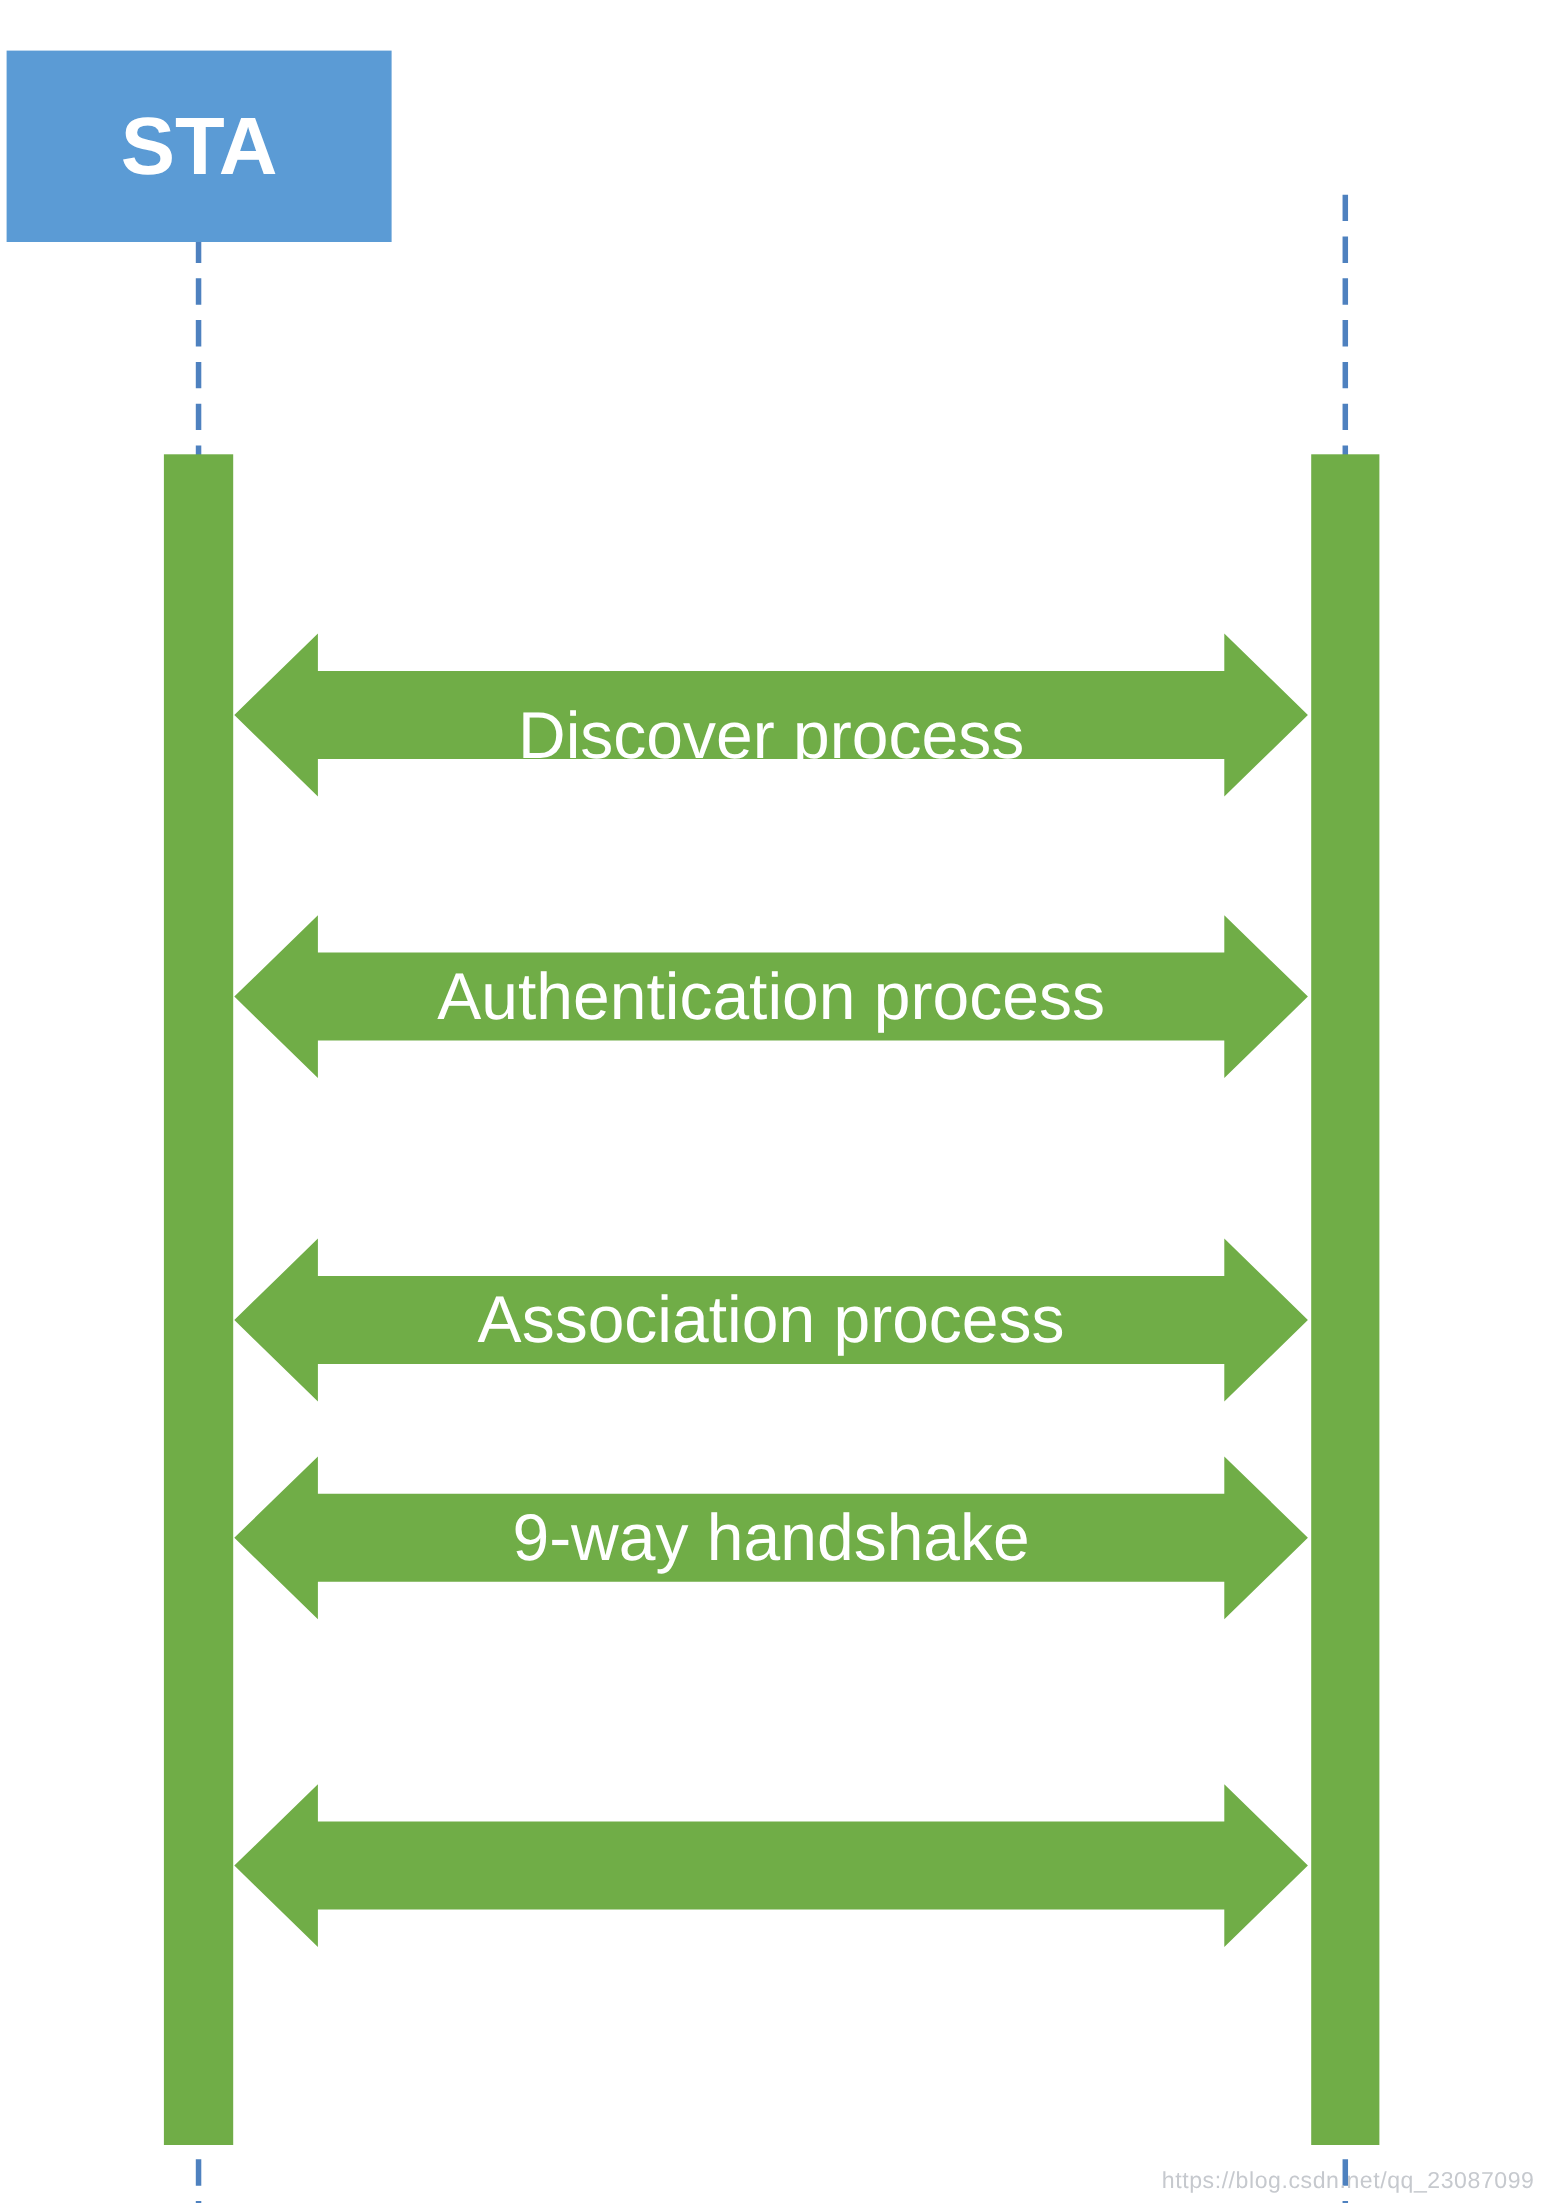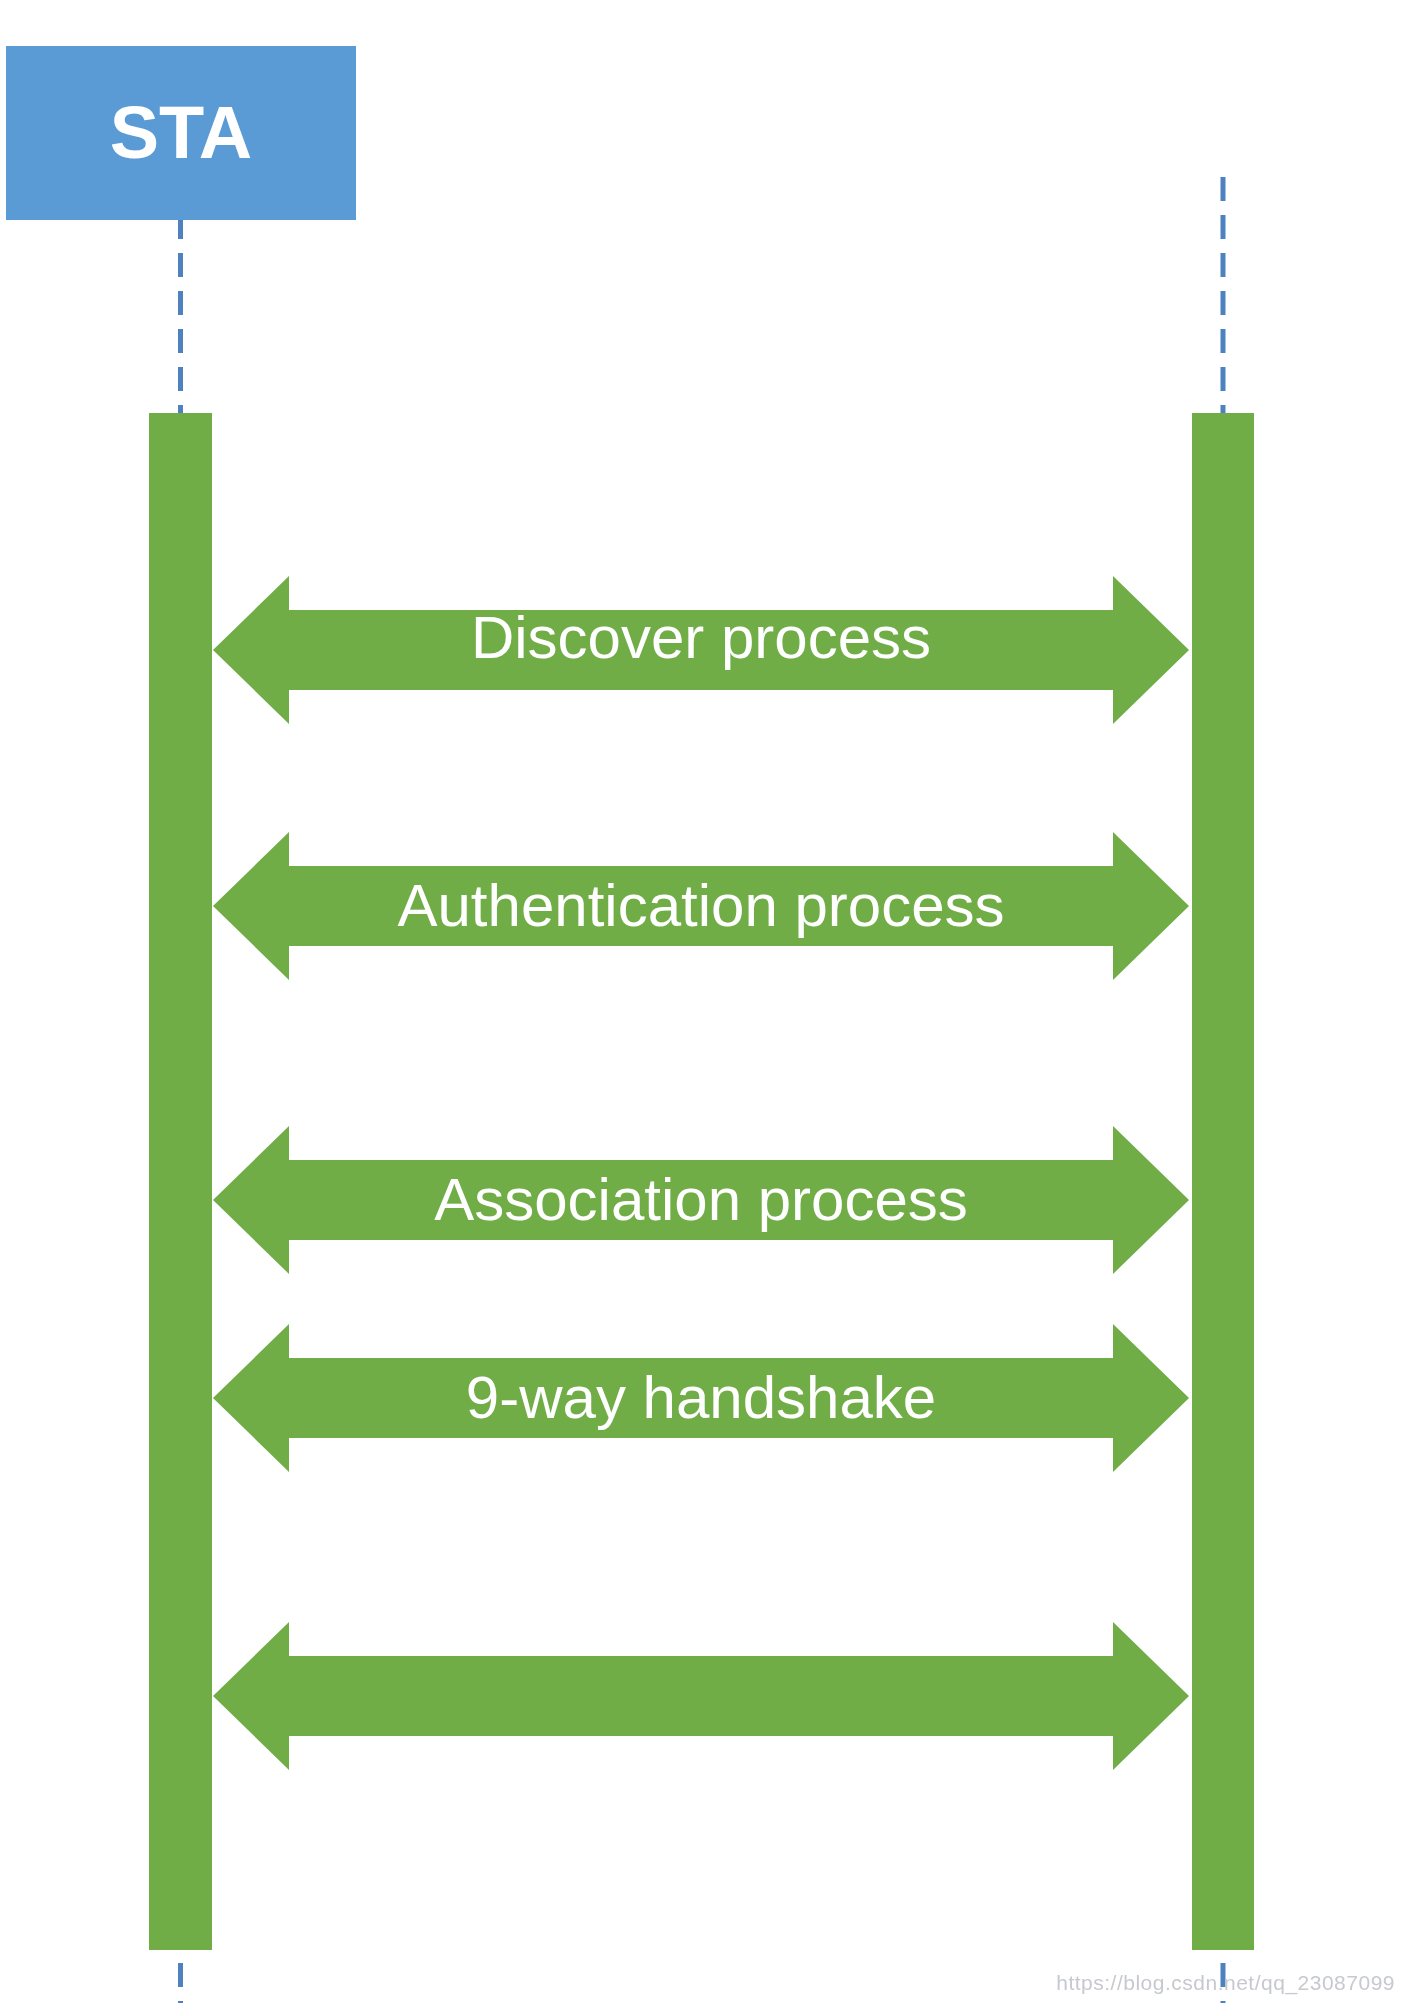--- a/index.html
+++ b/index.html
@@ -52,21 +52,21 @@
     width:824px;
     height:84px;
     display:flex;
     align-items:center;
     justify-content:center;
     color:var(--message-text,#FFFFFF);
     font-size:60px;
     line-height:1;
     white-space:nowrap;
   }
-  .msg-label.m1{top:596px;text-align:center;}
+  .msg-label.m1{top:627px;text-align:center;}
   .msg-label.m2{top:864px;}
   .msg-label.m3{top:1158px;}
   .msg-label.m4{top:1356px;}
   .msg-label.m5{top:1654px;}
   .watermark{
     position:absolute;
     right:8px;
     bottom:8px;
     font-size:21px;
     letter-spacing:0.5px;

